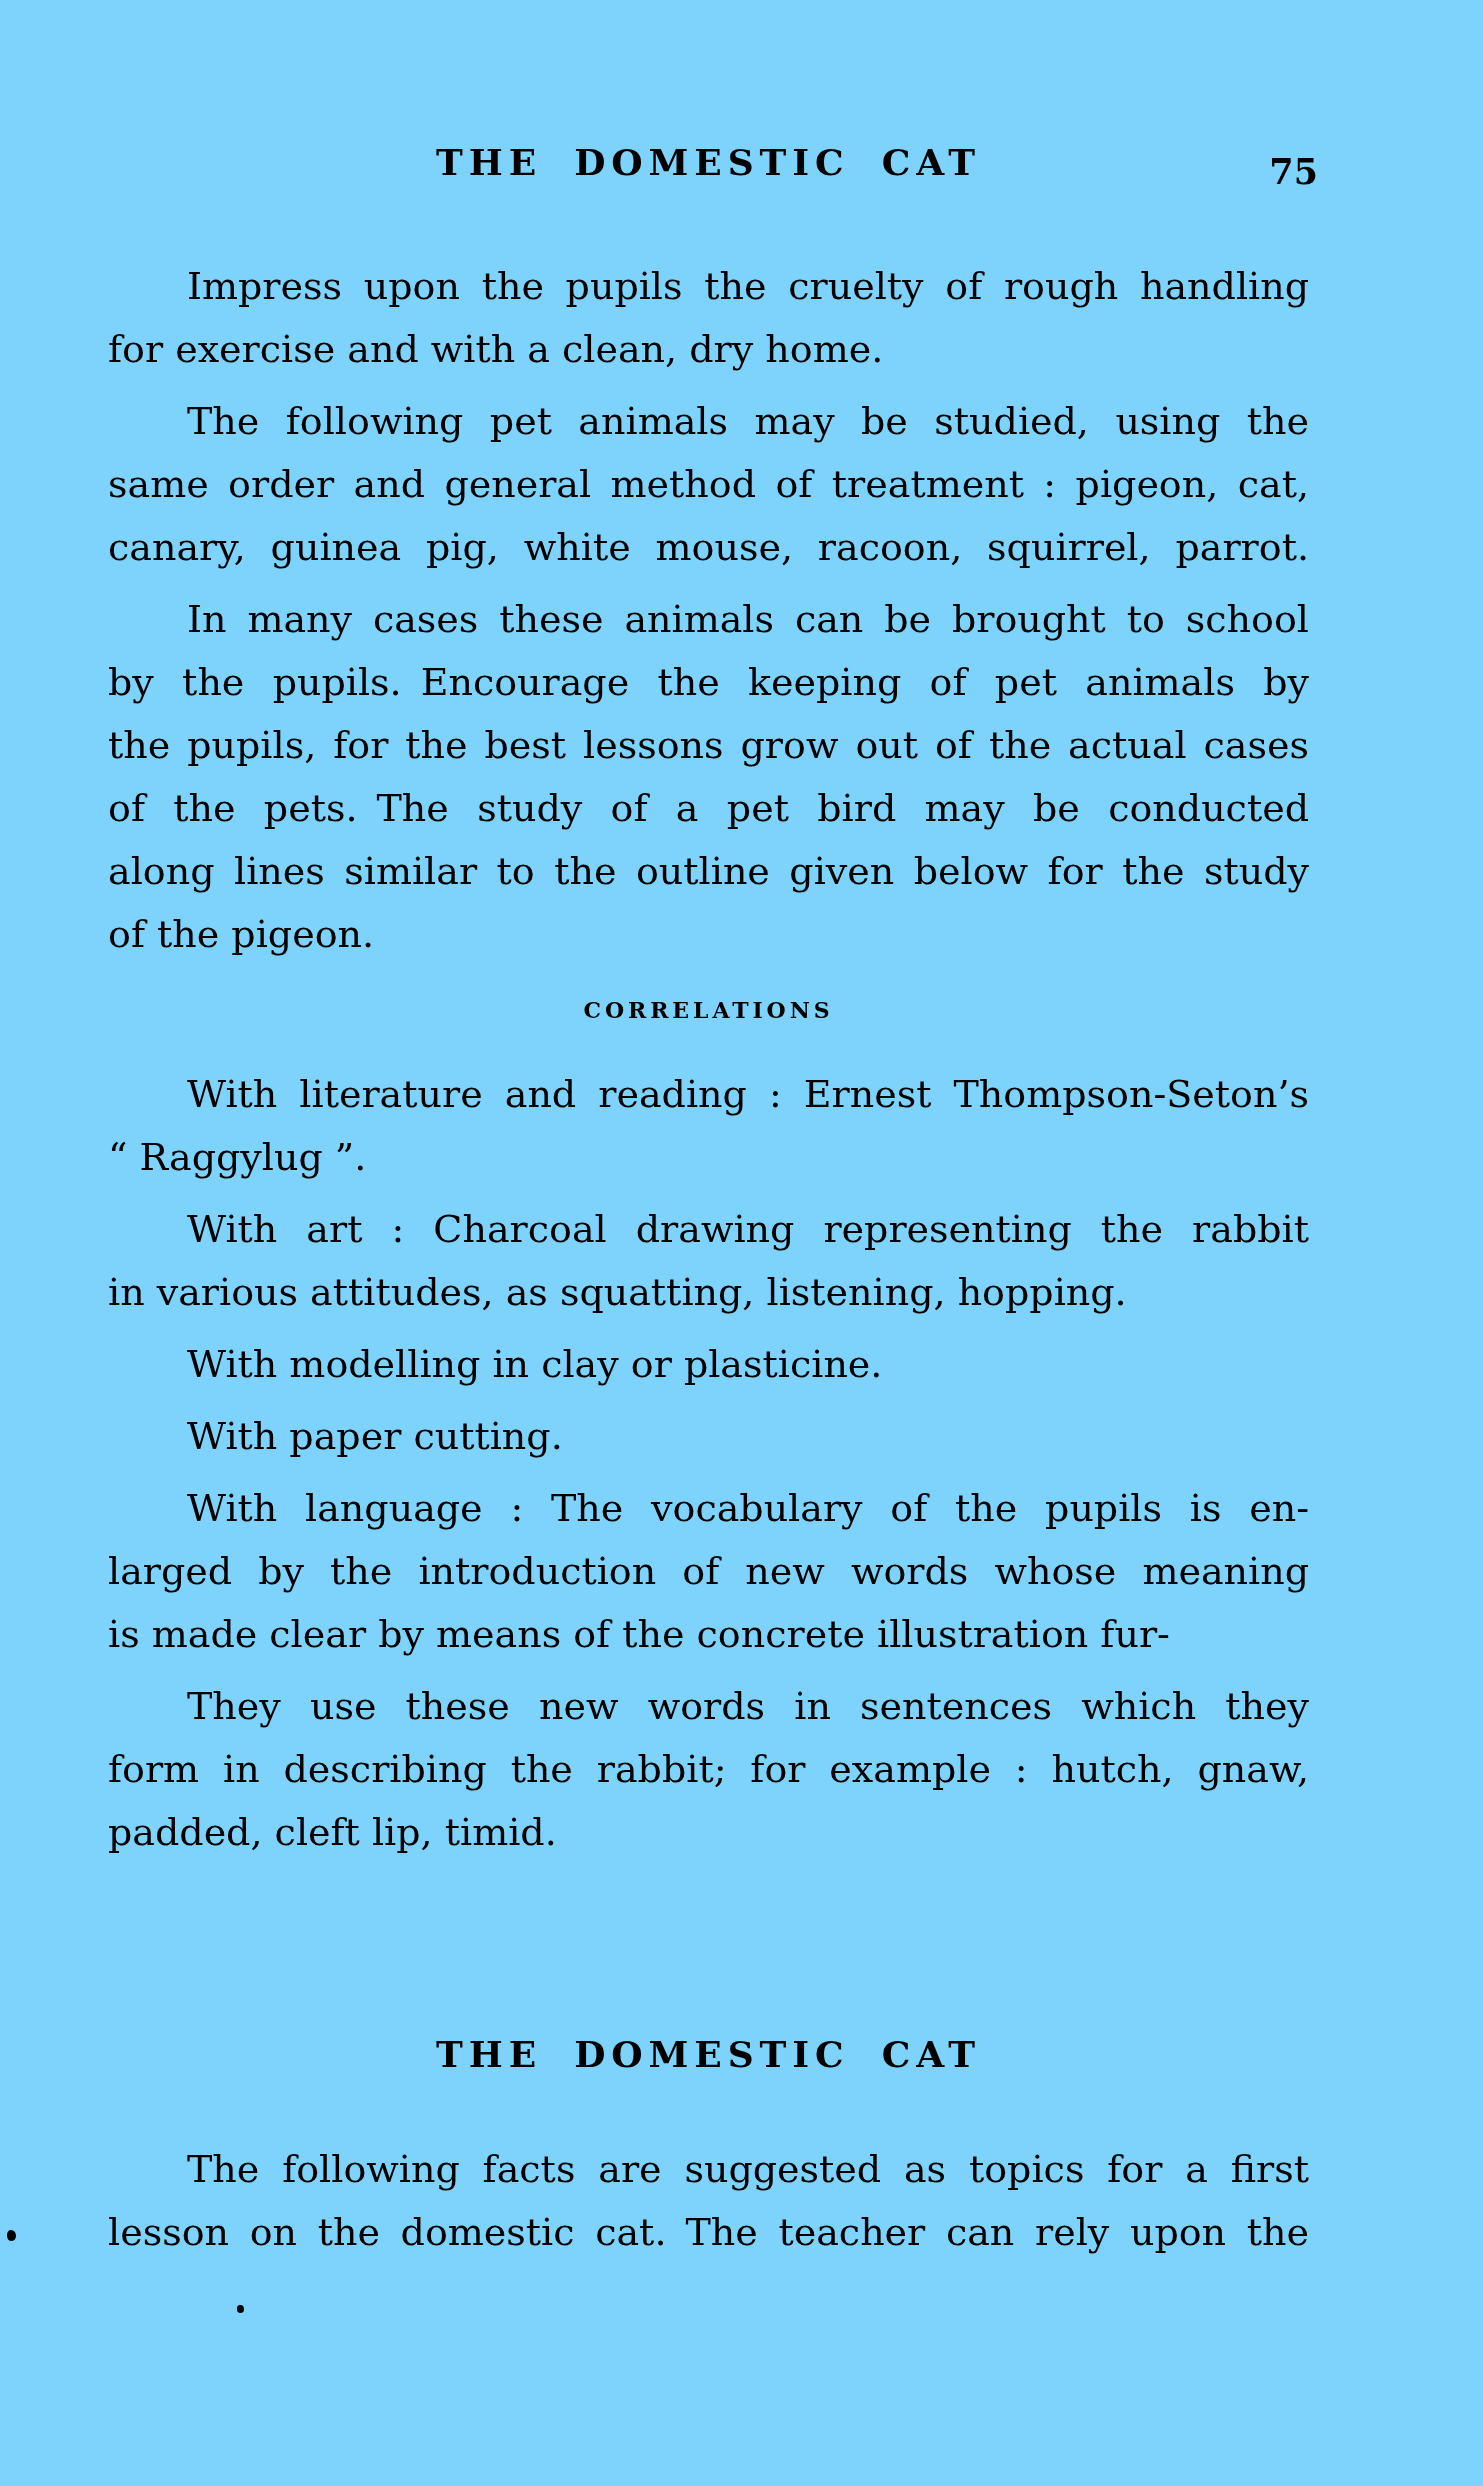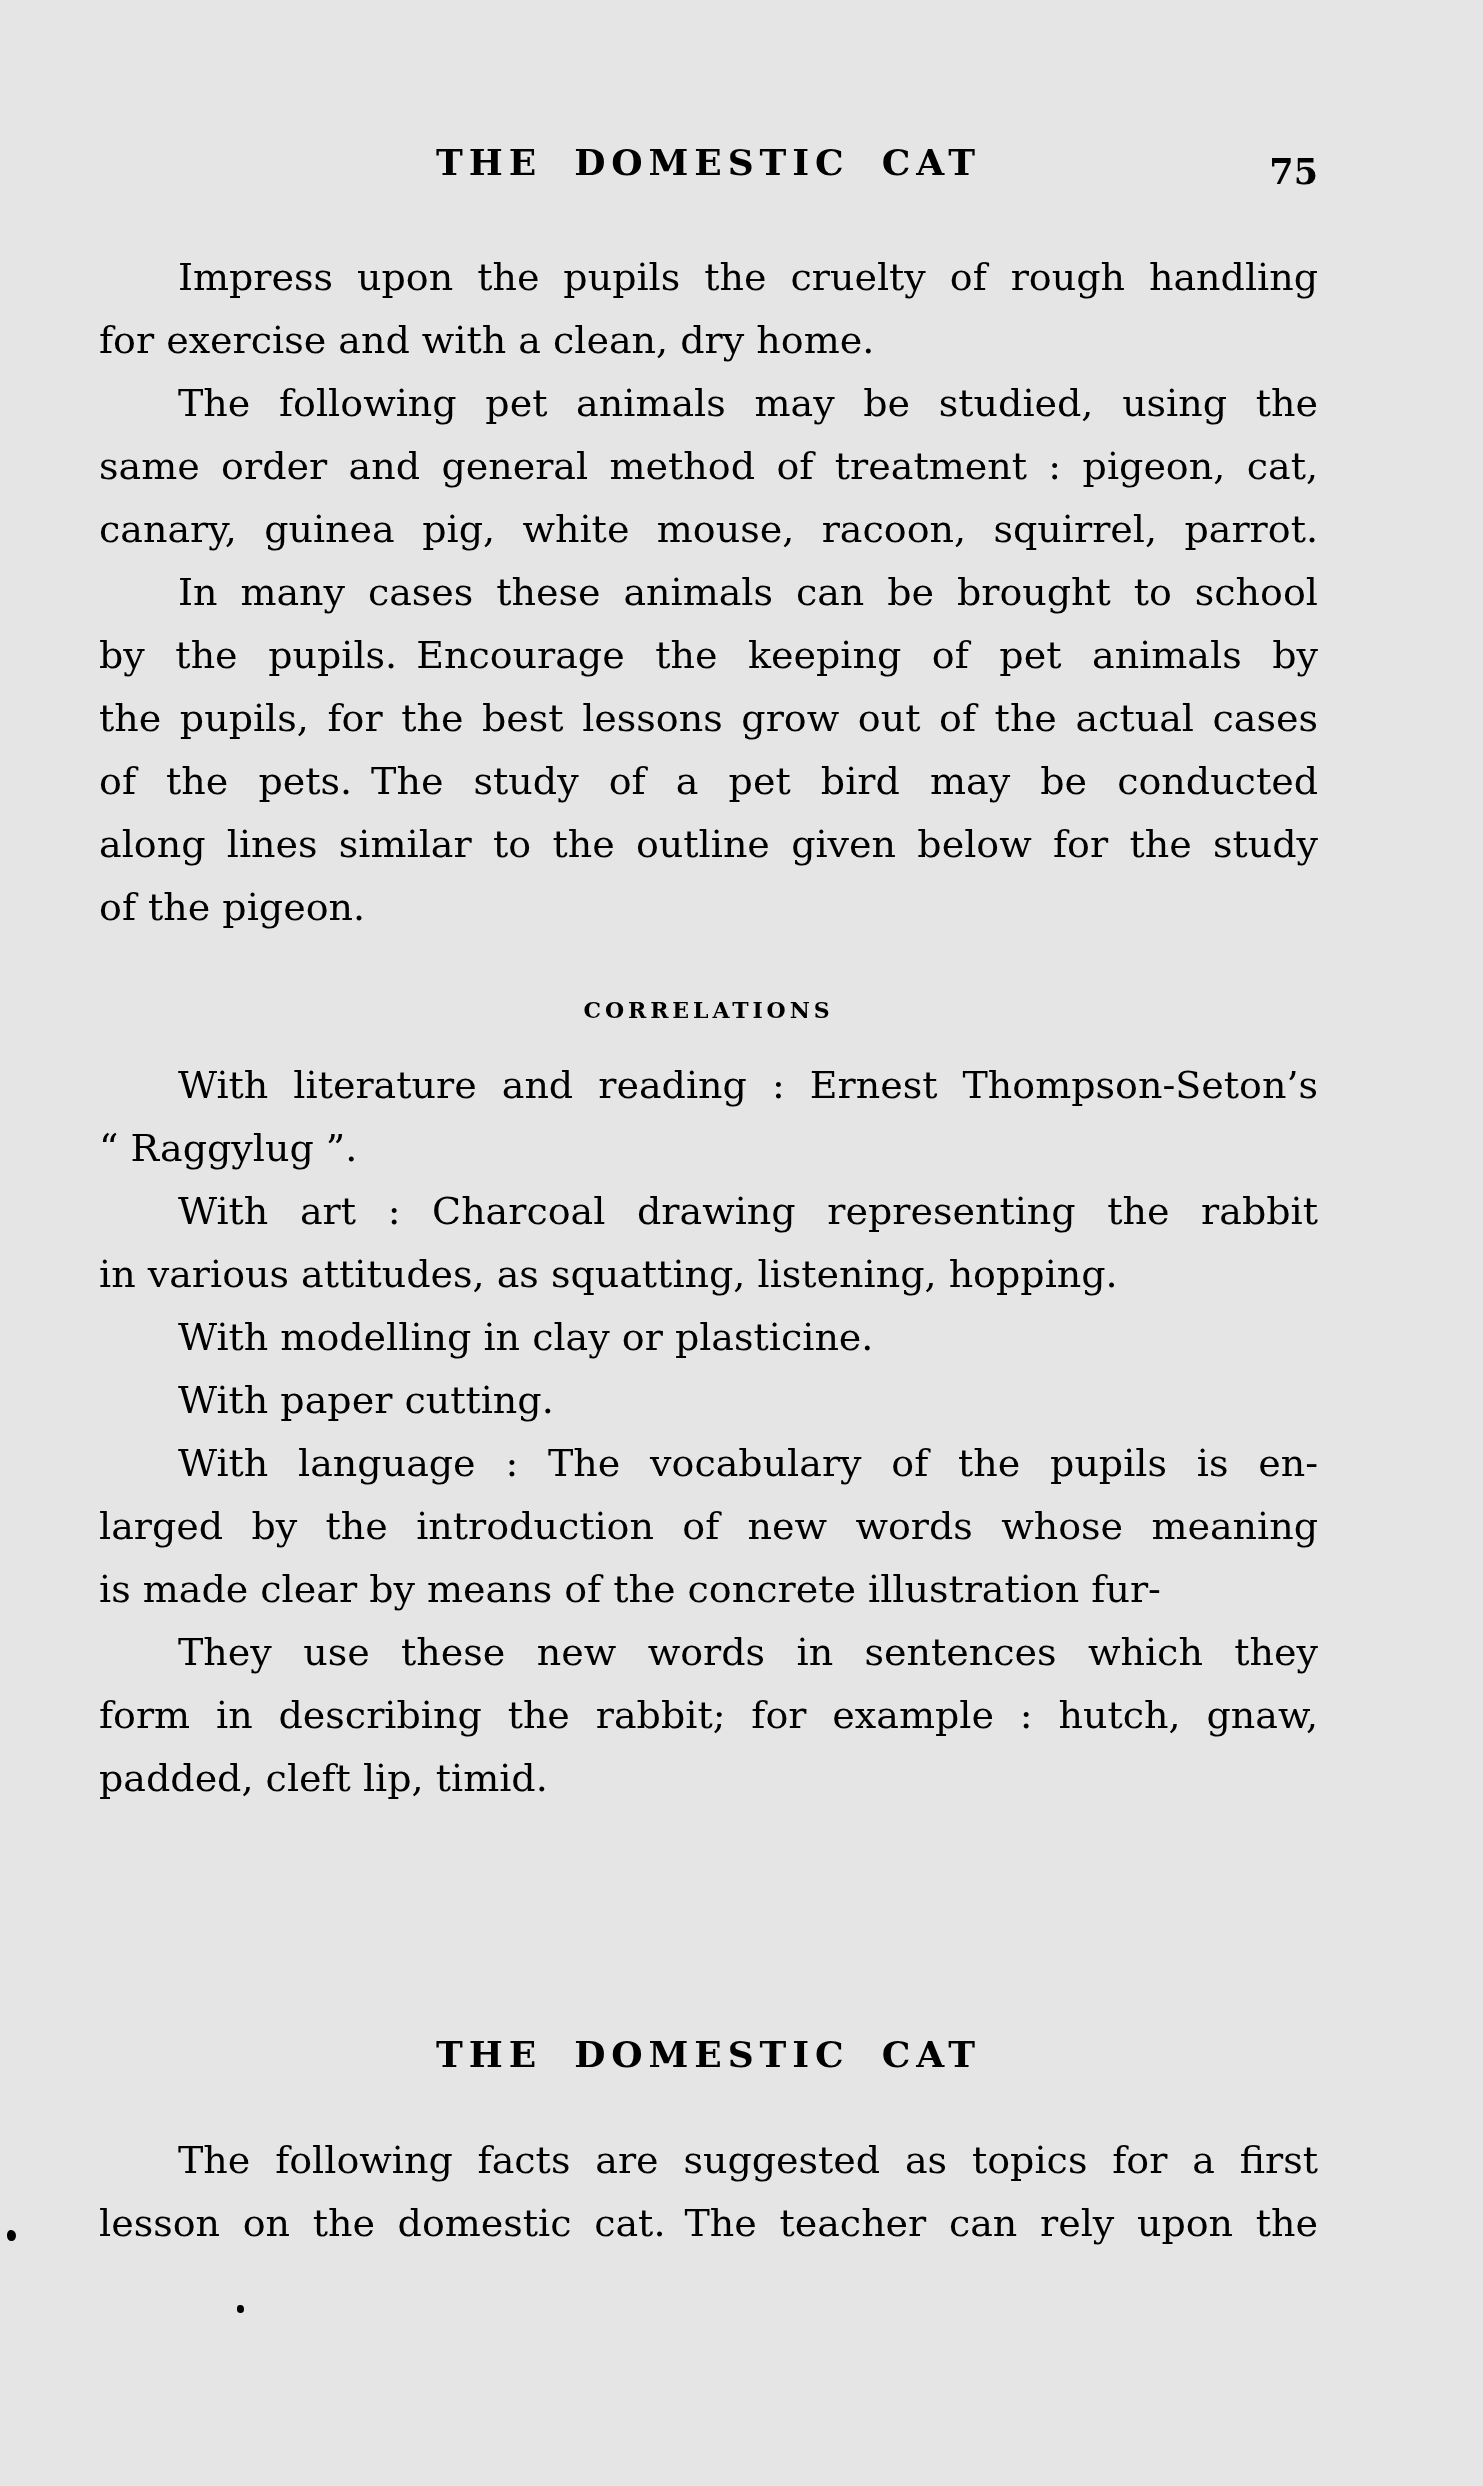--- a/index.html
+++ b/index.html
@@ -4,21 +4,21 @@
 <style>
   html, body {
     margin: 0;
     padding: 0;
     background: #ffffff;
   }
   .page {
     position: relative;
     width: 1484px;
     height: 2486px;
-    background: #e5e5e5;
+    background: #7dd3fc;
     color: #000000;
     font-family: "DejaVu Serif", serif;
     overflow: hidden;
   }
   
   .running-header {
     position: absolute;
     left: 99px;
     top: 138px;
     width: 1219px;
@@ -71,21 +71,21 @@
     letter-spacing: 3.9px;
   }
   .heading-cat {
     top: 1783px;
     font-size: 36px;
     line-height: 51px;
     letter-spacing: 5.9px;
     word-spacing: 13.8px;
   }
 
-  .para { margin: 0; }
+  .para { margin: 9px; }
   .line {
     text-align: justify;
     text-align-last: justify;
     line-height: 63px;
   }
   .para .line:first-child { text-indent: 79px; }
   .para .line:last-child { text-align-last: left; }
   .para.flush-last .line:last-child { text-align-last: justify; }
 
   

